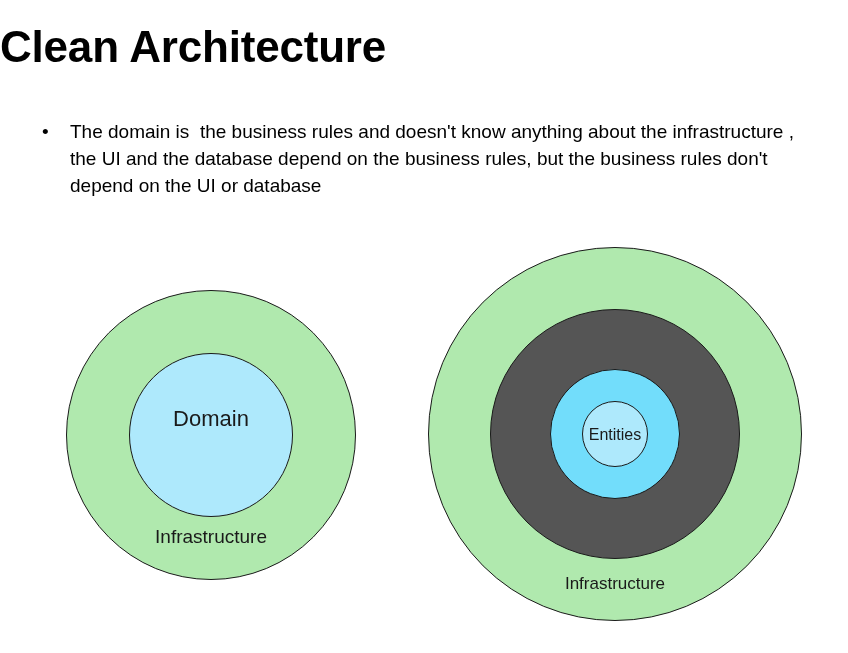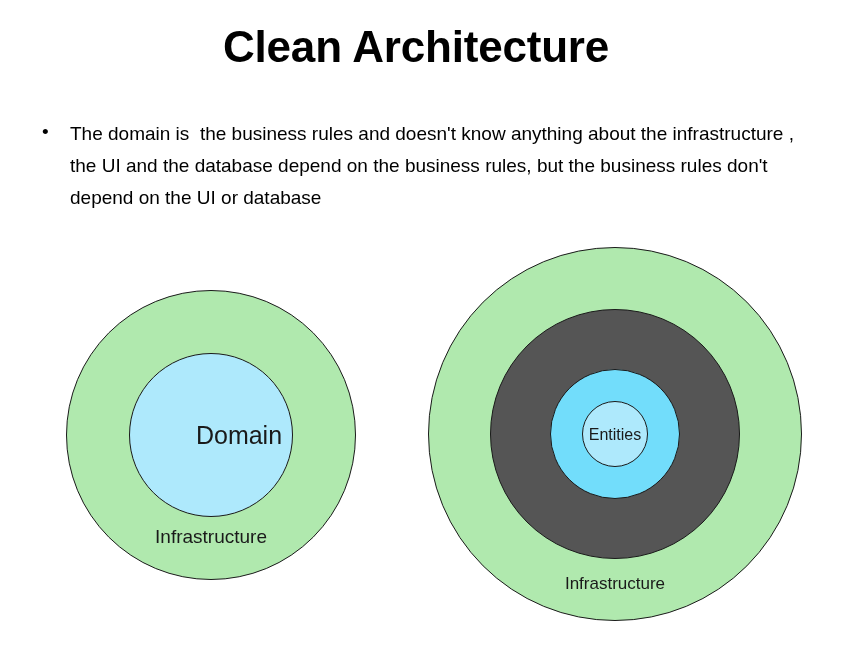--- a/index.html
+++ b/index.html
@@ -17,27 +17,26 @@
     color: #000000;
     -webkit-font-smoothing: antialiased;
   }
 
   
   .slide-title {
     position: absolute;
     left: 0;
     top: 22px;
     width: 744px;
-    text-align: center;
+    text-align: left;
     font-size: 44px;
     font-weight: bold;
     line-height: 1.15;
     letter-spacing: -0.2px;
     color: #000000;
-    padding-left: 44px;
   }
 
   
   .bullet-list {
     position: absolute;
     left: 34px;
     top: 118px;
     width: 780px;
   }
   .bullet-row {
@@ -50,21 +49,21 @@
     font-size: 19px;
     line-height: 27px;
     text-align: left;
     padding-left: 8px;
     box-sizing: border-box;
     color: #000000;
   }
   .bullet-text {
     flex: 1 1 auto;
     font-size: 19px;
-    line-height: 32px;
+    line-height: 27px;
     color: #000000;
     white-space: pre-wrap;
   }
 
   
   .diagram {
     position: absolute;
   }
   .ring {
     position: absolute;
@@ -85,21 +84,21 @@
 
   
   #diagram-left { left: 66px; top: 290px; width: 290px; height: 290px; }
   #left-ring-infrastructure {
     left: 0; top: 0; width: 290px; height: 290px;
   }
   #left-ring-domain {
     left: 63px; top: 63px; width: 164px; height: 164px;
   }
   #left-label-infrastructure { top: 236px; }
-  #left-label-domain { top: 134px; font-size: 25px; margin-left: 28px; }
+  #left-label-domain { top: 118px; font-size: 22px; }
 
   
   #diagram-right { left: 428px; top: 247px; width: 374px; height: 374px; }
   #right-ring-infrastructure {
     left: 0; top: 0; width: 374px; height: 374px;
   }
   #right-ring-adapters {
     left: 62px; top: 62px; width: 250px; height: 250px;
   }
   #right-ring-usecases {

